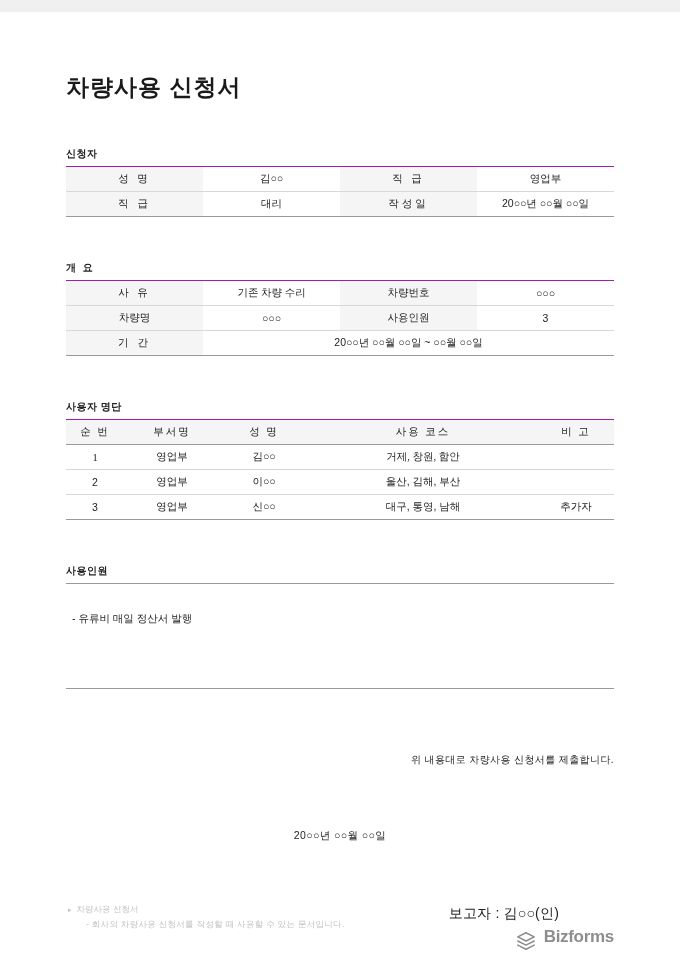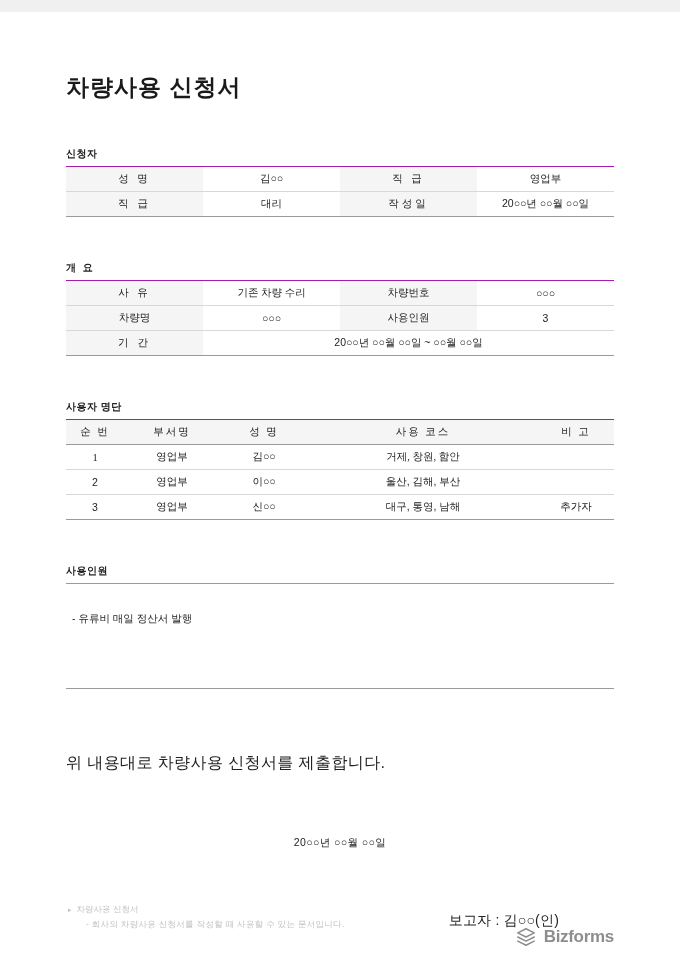--- a/index.html
+++ b/index.html
@@ -90,22 +90,22 @@
     width: 548px;
     box-sizing: border-box;
     padding-top: 28px;
     font-size: 10.5px;
     color: #222;
   }
   .special-text {
     padding-left: 6px;
   }
   .statement {
-    text-align: left;
-    font-size: 16px;
+    text-align: right;
+    font-size: 10px;
     color: #222;
     margin-top: 64px;
     letter-spacing: 0.4px;
   }
   .doc-date {
     text-align: center;
     font-size: 10.5px;
     color: #222;
     margin-top: 62px;
     letter-spacing: 0.4px;
@@ -142,21 +142,21 @@
   }
   .footer .f3 {
     padding-left: 12px;
     letter-spacing: 0.3px;
   }
   .brand {
     position: absolute;
     right: 0;
     top: 20px;
     display: flex;
-    align-items: center;
+    align-items: flex-end;
     gap: 7px;
   }
   .brand-name {
     font-size: 17px;
     font-weight: bold;
     color: #8d8d8d;
     letter-spacing: -0.3px;
   }
   .brand-logo {
     width: 22px;

